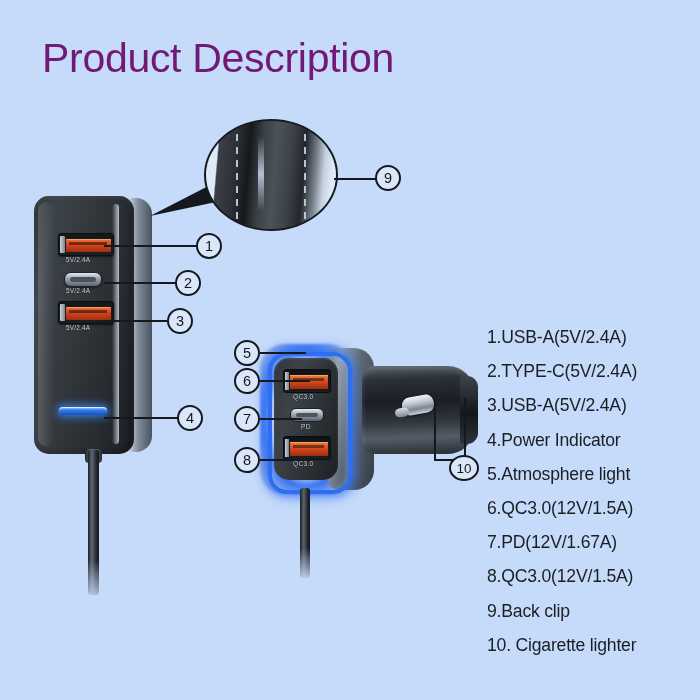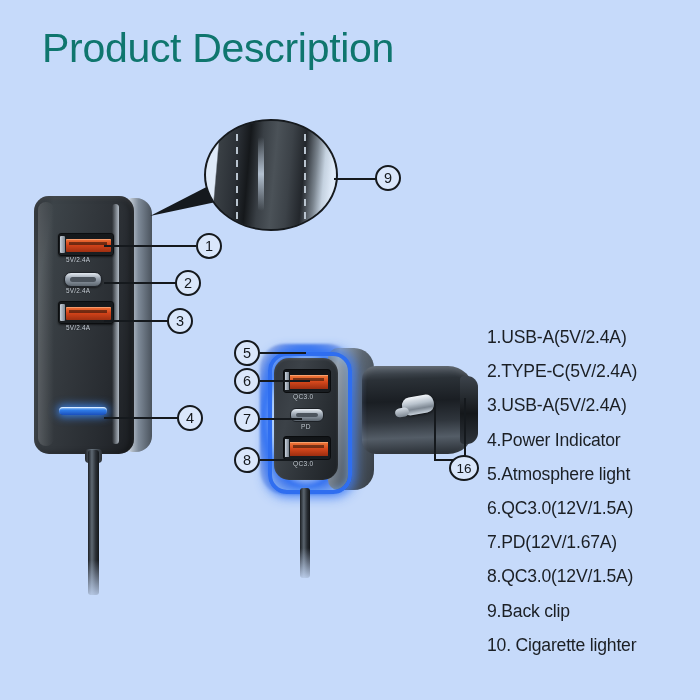--- a/index.html
+++ b/index.html
@@ -18,24 +18,24 @@
     position: absolute;
     left: 0; top: 0;
     width: 700px;
     height: 700px;
   }
   .abs { position: absolute; }
 
   
   #page-title {
     left: 42px;
-    top: 28px;
+    top: 38px;
     font-size: 41px;
     line-height: 1;
-    color: #0f766e;
+    color: #701a75;
     letter-spacing: -0.3px;
     font-weight: 400;
     white-space: nowrap;
   }
 
   
   #legend {
     left: 487px;
     top: 329px;
     width: 215px;
@@ -525,21 +525,21 @@
 
   <div class="abs lead" style="left:260px; top:418px; width:42px;"></div>
   <div class="abs callout" style="left:234px; top:406px;">7</div>
 
   <div class="abs lead" style="left:260px; top:459px; width:50px;"></div>
   <div class="abs callout" style="left:234px; top:447px;">8</div>
 
   <div class="abs lead-v" style="left:434px; top:403px; height:58px;"></div>
   <div class="abs lead" style="left:434px; top:459px; width:32px;"></div>
   <div class="abs lead-v" style="left:464px; top:398px; height:63px;"></div>
-  <div class="abs callout wide" style="left:449px; top:455px;">16</div>
+  <div class="abs callout wide" style="left:449px; top:455px;">10</div>
 
   <div class="abs" id="legend">
     <div class="legend-item">1.USB-A(5V/2.4A)</div>
     <div class="legend-item">2.TYPE-C(5V/2.4A)</div>
     <div class="legend-item">3.USB-A(5V/2.4A)</div>
     <div class="legend-item">4.Power Indicator</div>
     <div class="legend-item">5.Atmosphere light</div>
     <div class="legend-item">6.QC3.0(12V/1.5A)</div>
     <div class="legend-item">7.PD(12V/1.67A)</div>
     <div class="legend-item">8.QC3.0(12V/1.5A)</div>

